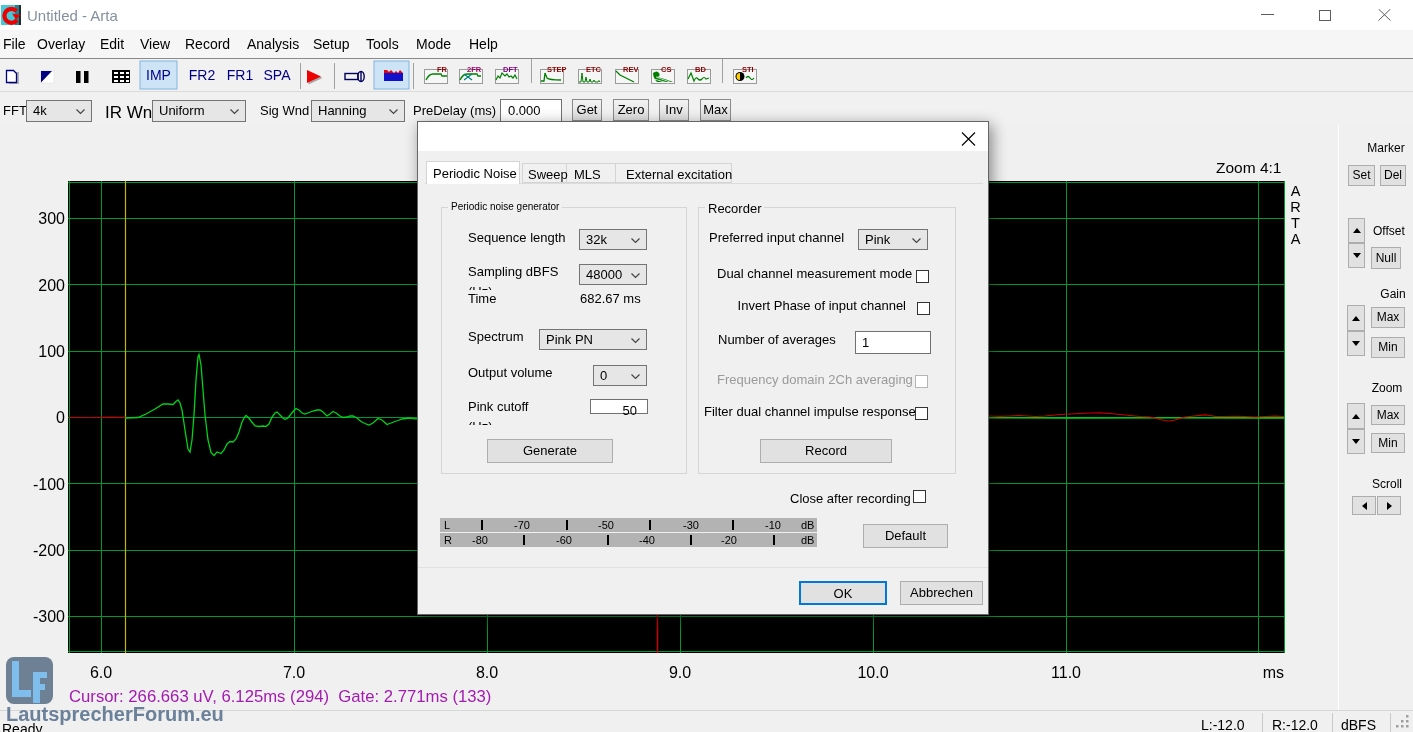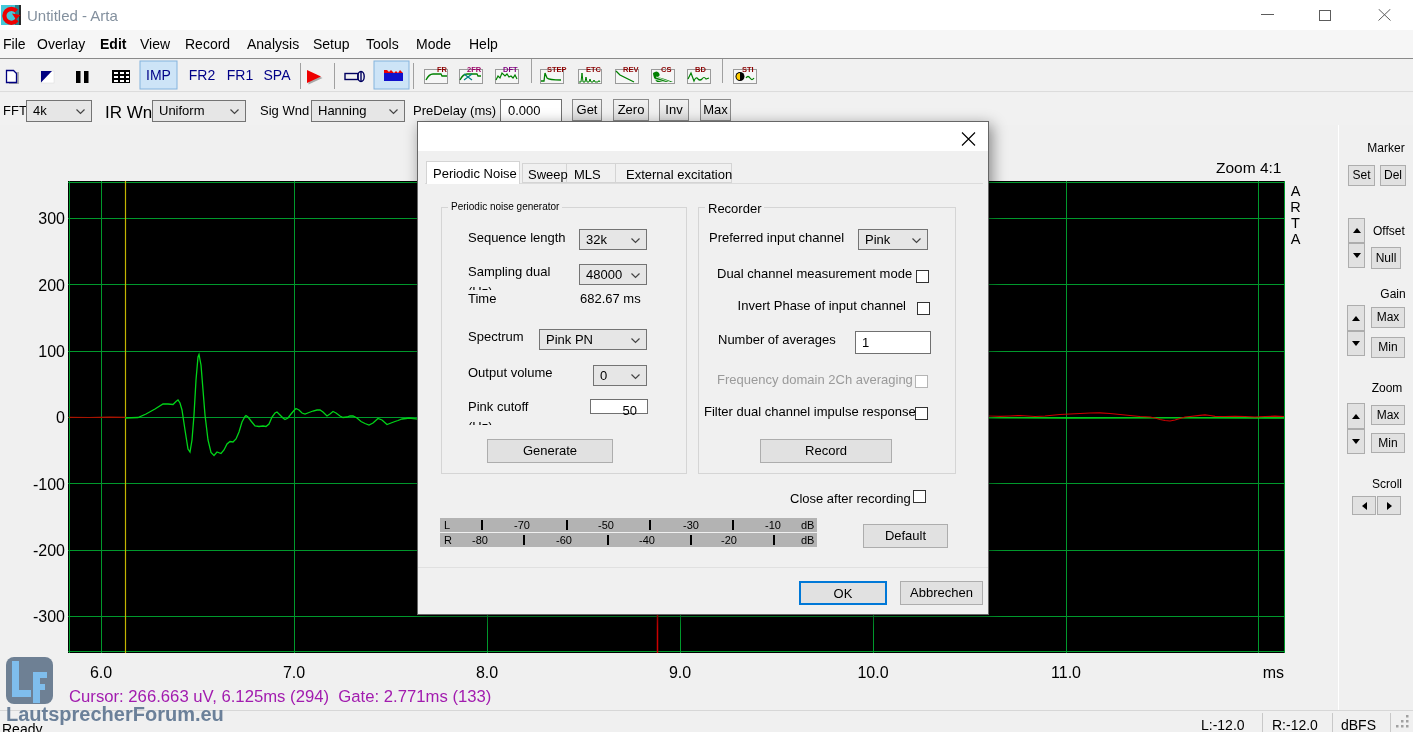--- a/index.html
+++ b/index.html
@@ -36,21 +36,21 @@
 <div class="abs" style="left:1261px;top:14px;width:13px;height:1px;background:#5c5c5c;"></div>
 <div class="abs" style="left:1319px;top:10px;width:12px;height:11px;border:1px solid #5c5c5c;"></div>
 <svg class="abs" style="left:1378px;top:9px;" width="13" height="12" viewBox="0 0 13 12">
   <path d="M0.5 0 L12.5 11.5 M12.5 0 L0.5 11.5" stroke="#5c5c5c" stroke-width="1"></path>
 </svg>
 
 <div class="abs" style="left:0;top:30px;width:1413px;height:28px;background:#f6f6f6;"></div>
 <div class="abs" style="left:0;top:58px;width:1413px;height:1px;background:#8a8a8a;"></div>
 <div class="abs menu" style="top:36px;left:3px;font-size:14px;">File</div>
 <div class="abs menu" style="top:36px;left:37px;font-size:14px;">Overlay</div>
-<div class="abs menu" style="top:36px;left:100px;font-size:14px;font-weight:bold;">Edit</div>
+<div class="abs menu" style="top:36px;left:100px;font-size:14px;">Edit</div>
 <div class="abs menu" style="top:36px;left:140px;font-size:14px;">View</div>
 <div class="abs menu" style="top:36px;left:185px;font-size:14px;">Record</div>
 <div class="abs menu" style="top:36px;left:247px;font-size:14px;">Analysis</div>
 <div class="abs menu" style="top:36px;left:313px;font-size:14px;">Setup</div>
 <div class="abs menu" style="top:36px;left:366px;font-size:14px;">Tools</div>
 <div class="abs menu" style="top:36px;left:416px;font-size:14px;">Mode</div>
 <div class="abs menu" style="top:36px;left:469px;font-size:14px;">Help</div>
 
 <div class="abs" style="left:0;top:59px;width:1413px;height:33px;background:#f1f1f1;border-bottom:1px solid #dcdcdc;"></div>
 <svg class="abs" style="left:0;top:59px;" width="780" height="33" viewBox="0 0 780 33">
@@ -308,21 +308,21 @@
 
   <div class="abs" style="left:23px;top:85px;width:246px;height:267px;border:1px solid #d5d5d5;"></div>
   <div class="abs" style="left:30px;top:79px;font-size:10px;background:#f0f0f0;padding:0 3px;">Periodic noise generator</div>
   <div class="lbl" style="left:50px;top:108px;">Sequence length</div>
   <div class="combo" style="left:161px;top:107px;width:68px;height:21px;">
       <span class="cv">32k</span>
       <svg width="9" height="6" viewBox="0 0 9 6">
         <path d="M0.5 0.5 L4.5 4.5 L8.5 0.5" fill="none" stroke="#444" stroke-width="1.2"></path>
       </svg>
     </div>
-  <div class="lbl" style="left:50px;top:142px;">Sampling dual</div>
+  <div class="lbl" style="left:50px;top:142px;">Sampling dBFS</div>
   <div class="abs" style="left:50px;top:162px;width:30px;height:6px;overflow:hidden;">
       <span style="font-size:13px;display:block;">(Hz)</span>
     </div>
   <div class="combo" style="left:161px;top:142px;width:68px;height:21px;">
       <span class="cv">48000</span>
       <svg width="9" height="6" viewBox="0 0 9 6">
         <path d="M0.5 0.5 L4.5 4.5 L8.5 0.5" fill="none" stroke="#444" stroke-width="1.2"></path>
       </svg>
     </div>
   <div class="lbl" style="left:50px;top:169px;">Time</div>

